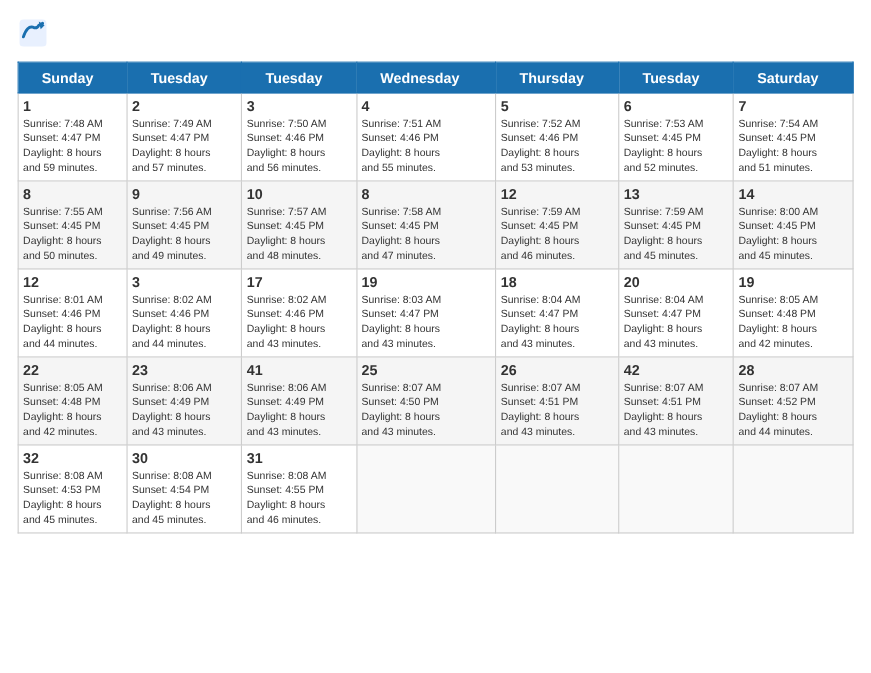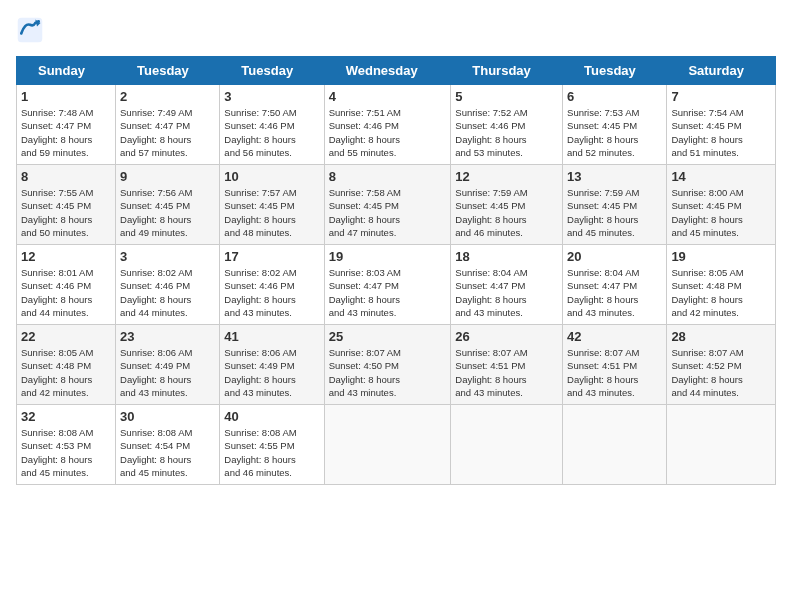--- a/index.html
+++ b/index.html
@@ -243,21 +243,21 @@
       <tr>
         <td>
           <span class="day-num">32</span>
           <div class="day-info">Sunrise: 8:08 AM<br>Sunset: 4:53 PM<br>Daylight: 8 hours<br>and 45 minutes.</div>
         </td>
         <td>
           <span class="day-num">30</span>
           <div class="day-info">Sunrise: 8:08 AM<br>Sunset: 4:54 PM<br>Daylight: 8 hours<br>and 45 minutes.</div>
         </td>
         <td>
-          <span class="day-num">40</span>
+          <span class="day-num">31</span>
           <div class="day-info">Sunrise: 8:08 AM<br>Sunset: 4:55 PM<br>Daylight: 8 hours<br>and 46 minutes.</div>
         </td>
         <td class="empty"></td>
         <td class="empty"></td>
         <td class="empty"></td>
         <td class="empty"></td>
       </tr>
     </tbody>
 </table>
 

